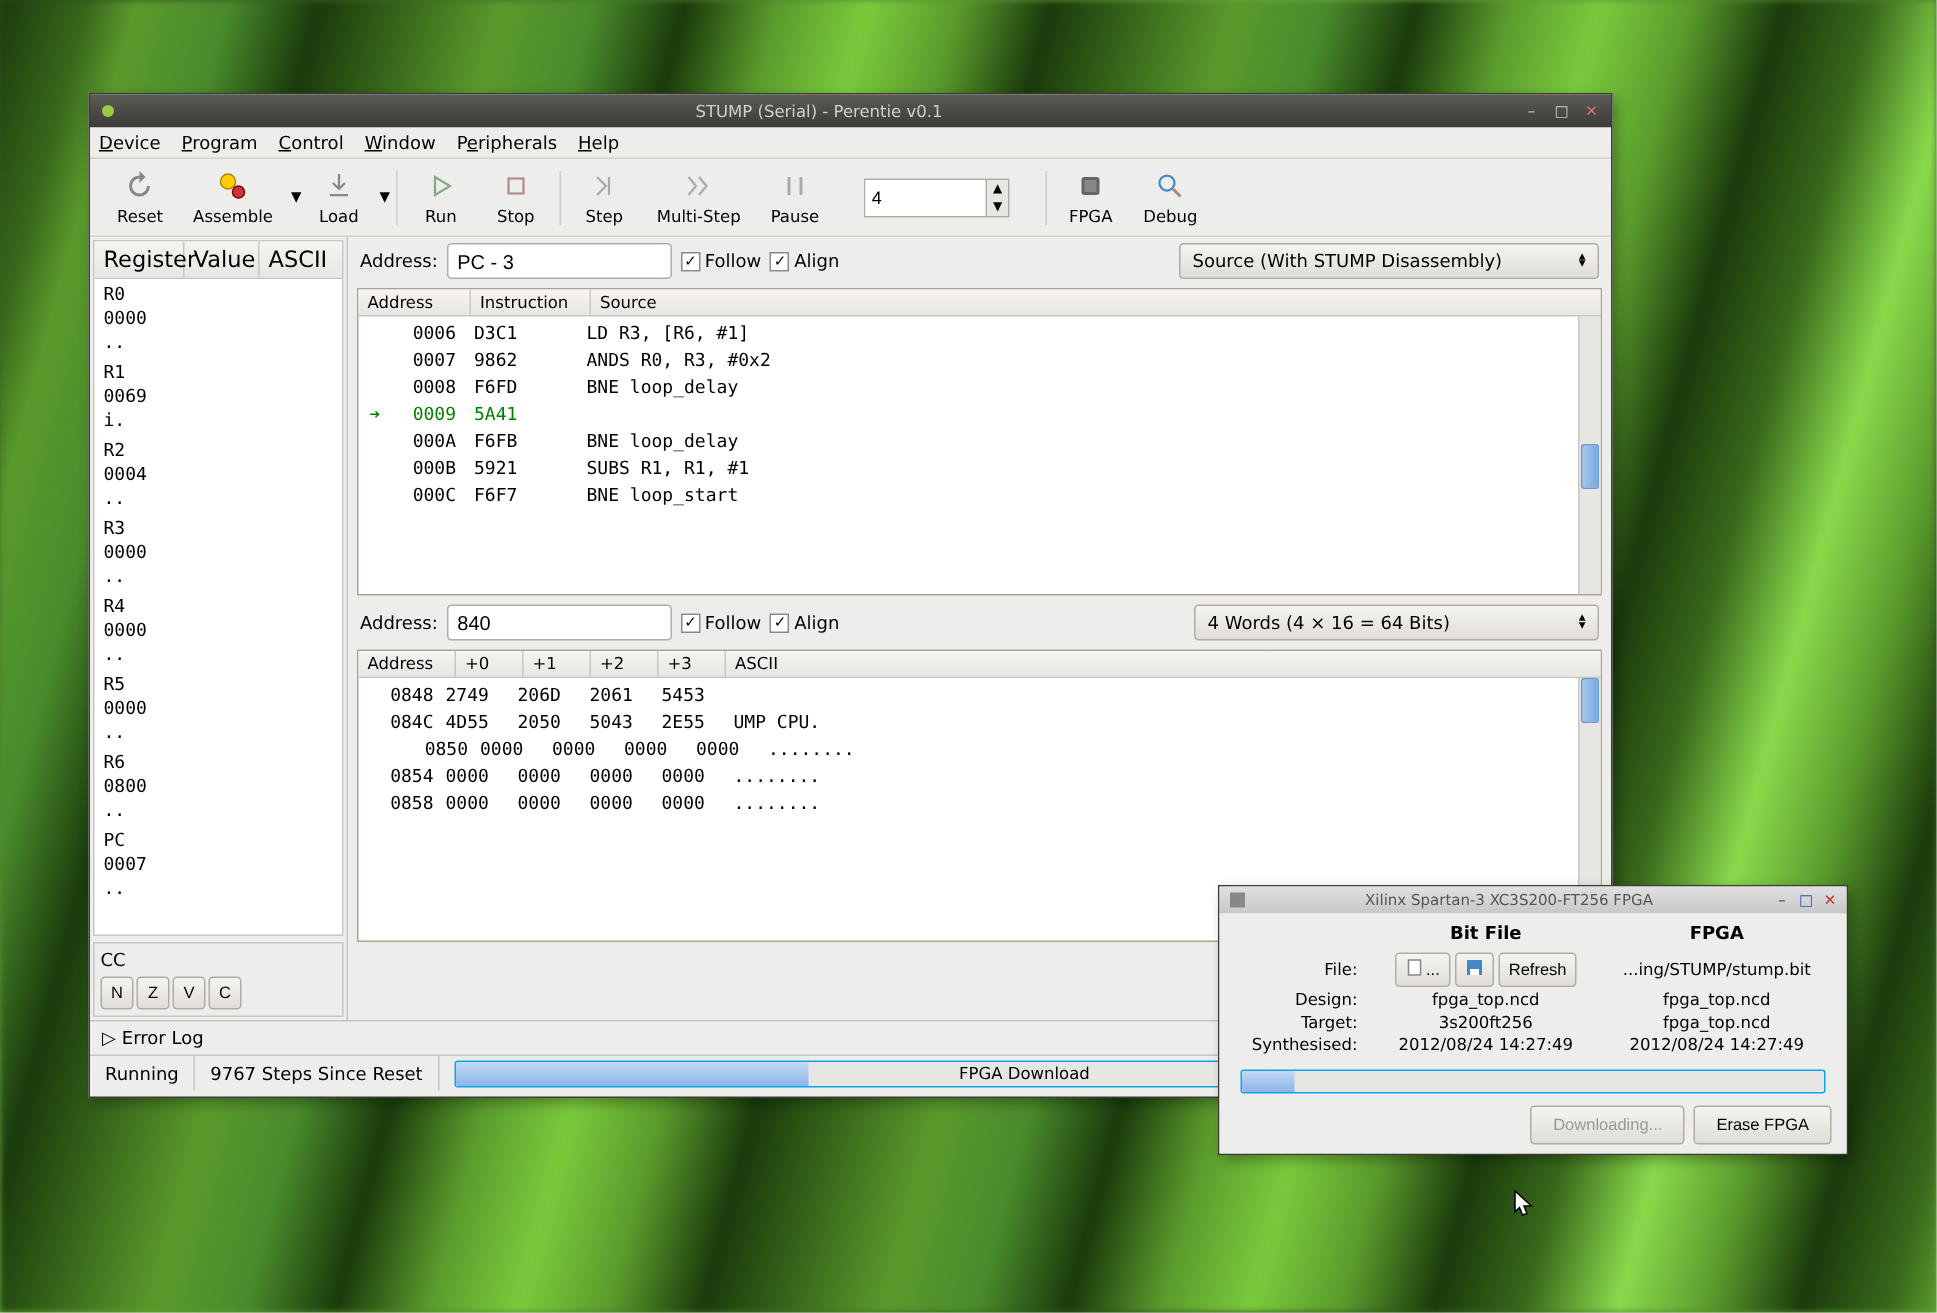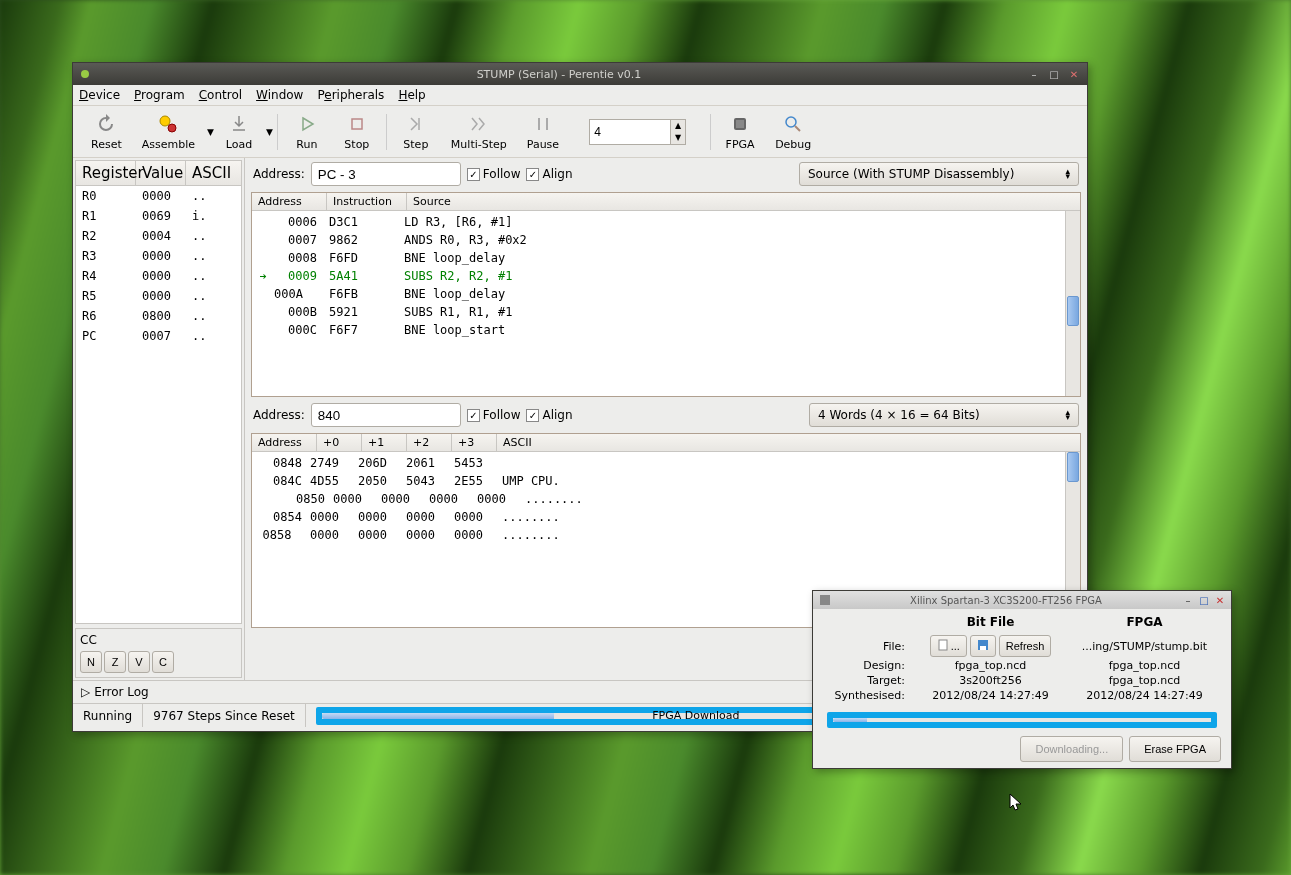--- a/index.html
+++ b/index.html
@@ -106,21 +106,21 @@
     background: #fff;
     overflow: hidden;
   }
   .tbl-hdr {
     display: flex;
     background: linear-gradient(#f6f4f0, #e8e6e2);
     border-bottom: 1px solid #c8c6c2;
   }
   .tbl-hdr div { padding: 3px 6px; border-right: 1px solid #c8c6c2; font-size: 15px; }
   .tbl-body { font-family: "DejaVu Sans Mono", monospace; font-size: 12px; }
-  .tbl-row { display: flex; padding: 2px 0; }
+  .tbl-row { display: flex; padding: 2px 0; flex-direction: column; }
   .tbl-row div { padding: 1px 6px; }
   .cc-box {
     border: 1px solid #c8c6c2;
     margin: 2px;
     padding: 4px;
     background: #ededeb;
   }
   .cc-btns { display:flex; gap: 2px; margin-top: 4px; }
   .cc-btns button {
     width: 22px; height: 22px;
@@ -207,21 +207,21 @@
     height: 24px;
     border-top: 1px solid #c8c6c2;
     display: flex;
     align-items: center;
     background: #ededeb;
   }
   .statusbar > div { padding: 0 10px; border-right: 1px solid #c8c6c2; height:100%; display:flex; align-items:center; }
   .progress-bar {
     flex: 1;
     height: 18px;
-    border: 6px solid #0ea5e9;
+    border: 1px solid #0ea5e9;
     background: #e8e6e2;
     position: relative;
     border-radius: 2px;
     margin: 0 4px;
   }
   .progress-fill {
     height: 100%;
     background: linear-gradient(#c4daf4, #8ab4e8);
     border-radius: 2px 0 0 2px;
   }
@@ -276,21 +276,21 @@
     position: absolute;
     width: 16px; height: 20px;
     pointer-events: none;
   }
 </style>
 </head>
 <body>
 
 <div class="bg-grass"></div>
 
-<div class="window" style="left:72px; top:62px; width:1016px; height:670px;">
+<div class="window" style="left:59px; top:62px; width:1016px; height:670px;">
   <div class="titlebar">
     <span class="titlebar-icon">
       <svg width="14" height="14">
           <circle cx="7" cy="7" r="4" fill="#9c4"></circle>
         </svg>
     </span>
     <span class="title-text">STUMP (Serial) - Perentie v0.1</span>
     <div class="win-btns">
       <div class="win-btn">–</div>
       <div class="win-btn">□</div>
@@ -511,25 +511,24 @@
             <div class="disasm-row">
               <div class="arrow-col"></div>
               <div style="width:55px;text-align:right;padding-right:12px">0008</div>
               <div style="width:75px">F6FD</div>
               <div style="flex:1">BNE  loop_delay</div>
             </div>
             <div class="disasm-row current">
               <div class="arrow-col">➔</div>
               <div style="width:55px;text-align:right;padding-right:12px">0009</div>
               <div style="width:75px">5A41</div>
-              <div style="flex:1">SUBS R2, R2, #1</div>
             </div>
             <div class="disasm-row">
               <div class="arrow-col"></div>
-              <div style="width:55px;padding-right:12px">000A</div>
+              <div style="width:55px;text-align:right;padding-right:12px">000A</div>
               <div style="width:75px">F6FB</div>
               <div style="flex:1">BNE  loop_delay</div>
             </div>
             <div class="disasm-row">
               <div class="arrow-col"></div>
               <div style="width:55px;text-align:right;padding-right:12px">000B</div>
               <div style="width:75px">5921</div>
               <div style="flex:1">SUBS R1, R1, #1</div>
             </div>
             <div class="disasm-row">
@@ -596,21 +595,21 @@
             </div>
             <div class="mem-row">
               <div style="width:58px;text-align:right;padding-right:8px">0854</div>
               <div style="width:48px">0000</div>
               <div style="width:48px">0000</div>
               <div style="width:48px">0000</div>
               <div style="width:48px">0000</div>
               <div style="flex:1">........</div>
             </div>
             <div class="mem-row">
-              <div style="width:58px;text-align:center;padding-right:8px">0858</div>
+              <div style="width:58px;text-align:right;padding-right:8px">0858</div>
               <div style="width:48px">0000</div>
               <div style="width:48px">0000</div>
               <div style="width:48px">0000</div>
               <div style="width:48px">0000</div>
               <div style="flex:1">........</div>
             </div>
           </div>
         <div class="scroll-track">
           <div class="scroll-thumb" style="top:0"></div>
         </div>

